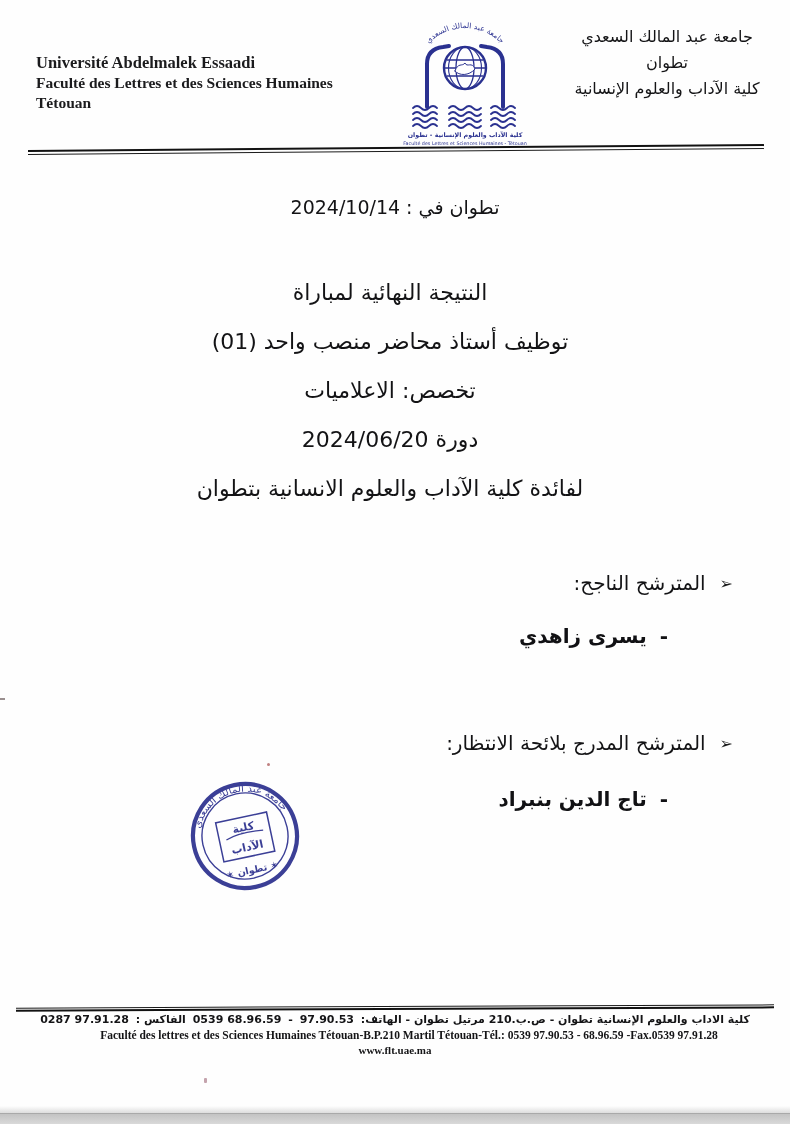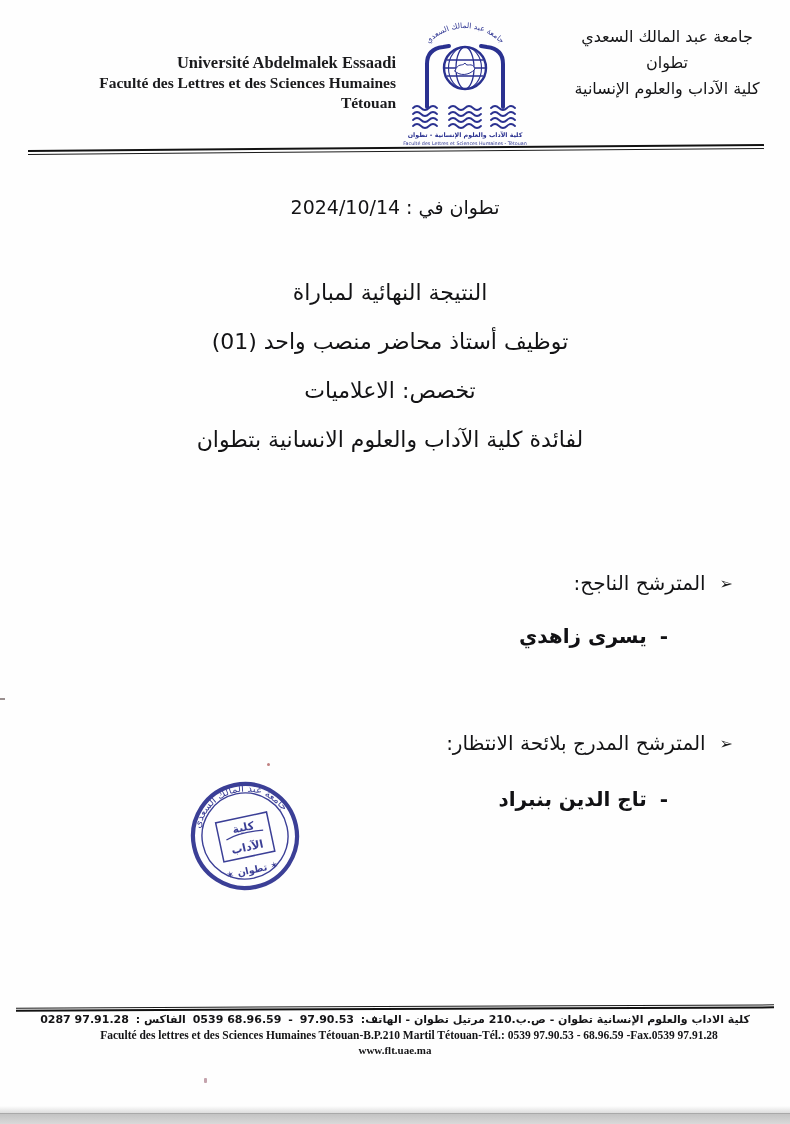--- a/index.html
+++ b/index.html
@@ -5,21 +5,21 @@
 <style>
   * { margin:0; padding:0; box-sizing:border-box; }
   html,body { background:#e9e9e9; }
   .page {
     position:relative; width:790px; height:1124px; margin:0 auto;
     background:#fefefe; overflow:hidden; color:#161616;
     font-family:"DejaVu Sans", sans-serif;
   }
   
   .hdr-fr {
-    position:absolute; left:36px; top:52px; width:360px; text-align:right;
+    position:absolute; left:36px; top:52px; width:360px; text-align:left;
     font-family:"Liberation Serif", serif; font-weight:600; color:#1b1b1d;
   }
   .hdr-fr .l1 { font-size:16.5px; line-height:21px; }
   .hdr-fr .l2 { font-size:15.5px; line-height:20px; }
   .hdr-fr .l3 { font-size:15.5px; line-height:20px; }
   .hdr-ar {
     position:absolute; left:552px; top:24px; width:230px; text-align:center;
     direction:rtl; font-size:16px; line-height:26px; color:#141416;
   }
   .logo-wrap { position:absolute; left:398px; top:10px; width:134px; height:138px; }
@@ -143,20 +143,21 @@
   </div>
 
   <div class="rule rule-top"></div>
 
   <div class="date-line">تطوان في : 2024/10/14</div>
 
   <div class="title-block">
     <div>النتيجة النهائية لمباراة</div>
     <div>توظيف أستاذ محاضر منصب واحد (01)</div>
     <div>تخصص: الاعلاميات</div>
+    <div>دورة 2024/06/20</div>
     <div>لفائدة كلية الآداب والعلوم الانسانية بتطوان</div>
   </div>
 
   <div class="sec sec1">
     <span class="bullet">➢</span>
     <span class="heading">المترشح الناجح:</span>
   </div>
   <div class="cand cand1">
     <span>-</span>
     <span>يسرى زاهدي</span>

